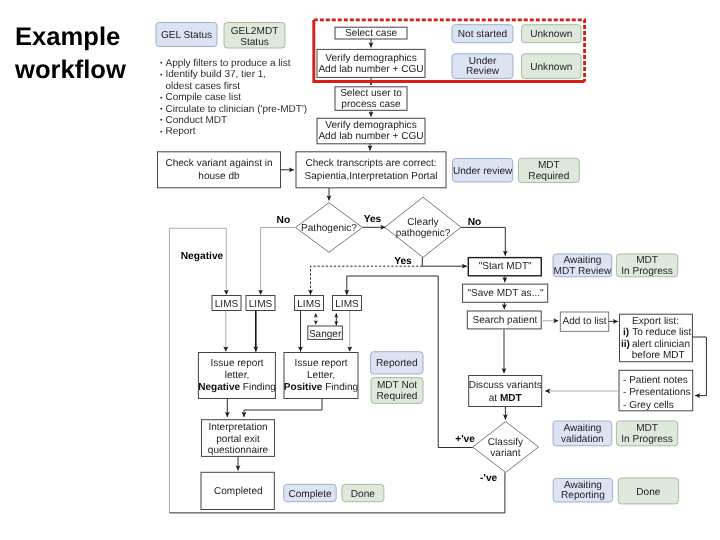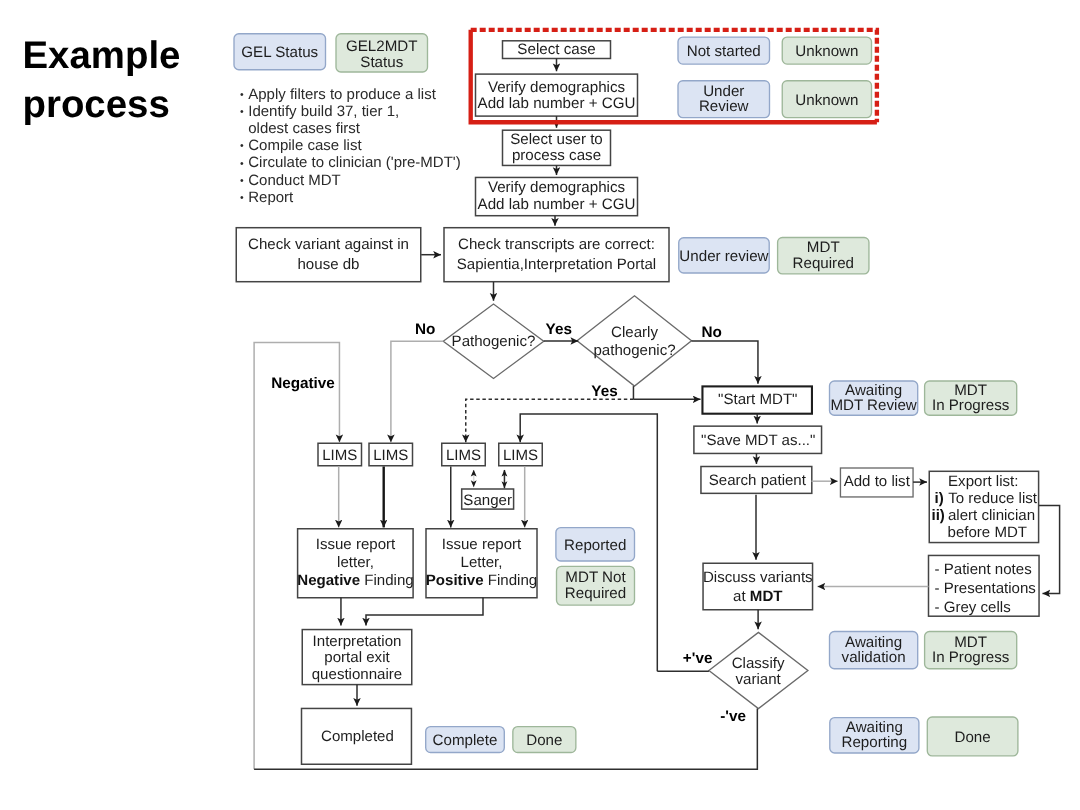--- a/index.html
+++ b/index.html
@@ -29,21 +29,21 @@
   .hl-solid{fill:none;stroke:#d61f15;stroke-width:2.9;}
   .bul{font-size:10px;fill:#2a2a2a;}
   .bul-dot{font-size:7px;fill:#2a2a2a;}
 </style>
 </head>
 <body>
 
 <div id="page">
   <div class="ttl">
     <div>Example</div>
-    <div>process</div>
+    <div>workflow</div>
   </div>
   <svg id="chart" width="720" height="540" viewBox="0 0 720 540">
 <defs>
 <marker id="ah" markerWidth="6" markerHeight="6" refX="5.2" refY="2.5" orient="auto" markerUnits="userSpaceOnUse">
  <path d="M0,0 L5.2,2.5 L0,5 L1.2,2.5 Z" fill="#1a1a1a"></path>
 </marker>
 <marker id="ahs" markerWidth="6" markerHeight="6" refX="4.6" refY="2.2" orient="auto" markerUnits="userSpaceOnUse">
  <path d="M0,0.25 L4.6,2.2 L0,4.15 L1.1,2.2 Z" fill="#1a1a1a"></path>
 </marker>
 <marker id="ahstart" markerWidth="6" markerHeight="6" refX="0.2" refY="2.2" orient="auto" markerUnits="userSpaceOnUse">

